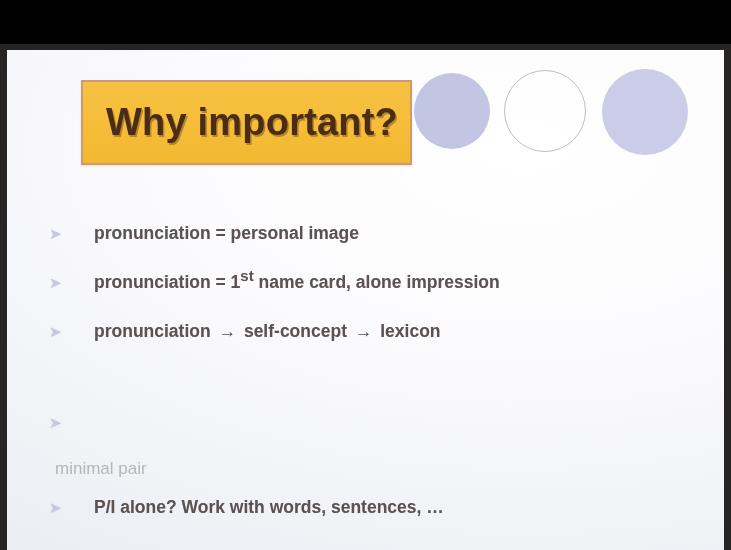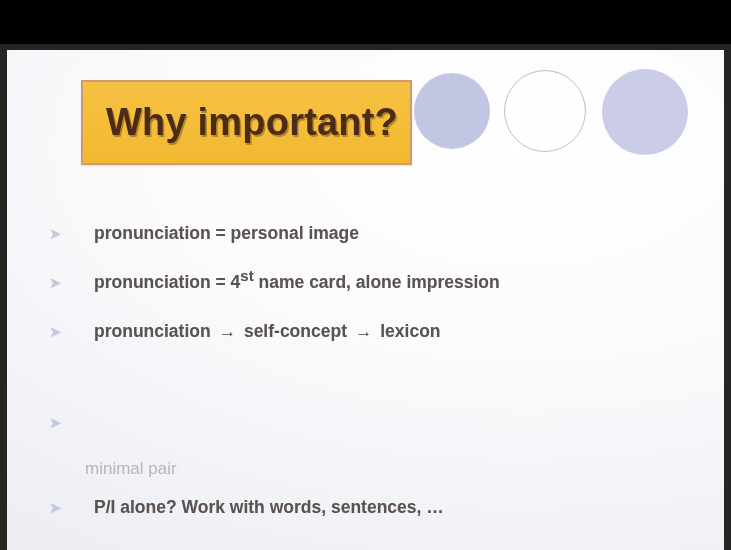--- a/index.html
+++ b/index.html
@@ -133,21 +133,21 @@
     font-size: 15px;
     vertical-align: super;
     line-height: 0;
   }
   .arrow-glyph {
     font-weight: normal;
     padding: 0 3px;
   }
 
   .sub-row {
-    padding-left: 78px;
+    padding-left: 48px;
     display: flex;
     align-items: flex-end;
     font-size: 17px;
     font-weight: normal;
     color: #b6b6b9;
     white-space: nowrap;
   }
   .sub-item { display: inline-block; }
   .sub-gap-1 { width: 43px; }
   .sub-gap-2 { width: 43px; }
@@ -177,21 +177,21 @@
 
     <div class="body-area">
 
       <div class="bullet-row sp-r1">
         <span class="bullet-marker">➤</span>
         <span class="bullet-text"><span>pronunciation = personal image</span></span>
       </div>
 
       <div class="bullet-row sp-r2">
         <span class="bullet-marker">➤</span>
-        <span class="bullet-text"><span>pronunciation = 4</span><sup>st</sup><span> name card, alone impression</span></span>
+        <span class="bullet-text"><span>pronunciation = 1</span><sup>st</sup><span> name card, alone impression</span></span>
       </div>
 
       <div class="bullet-row sp-r2">
         <span class="bullet-marker">➤</span>
         <span class="bullet-text"><span>pronunciation </span><span class="arrow-glyph">→</span><span> self-concept </span><span class="arrow-glyph">→</span><span> lexicon</span></span>
       </div>
 
       <div class="bullet-row sp-r3">
         <span class="bullet-marker">➤</span>
       </div>

